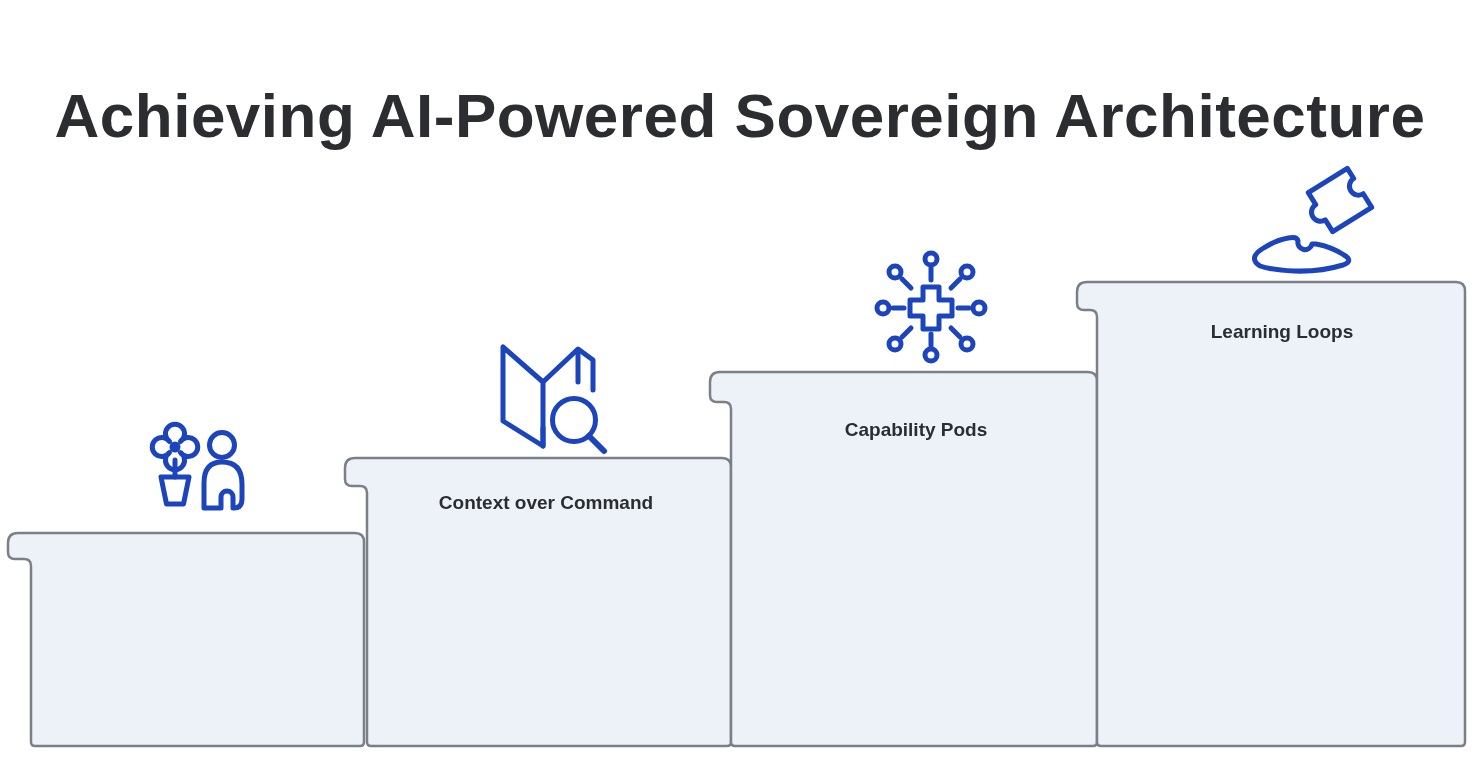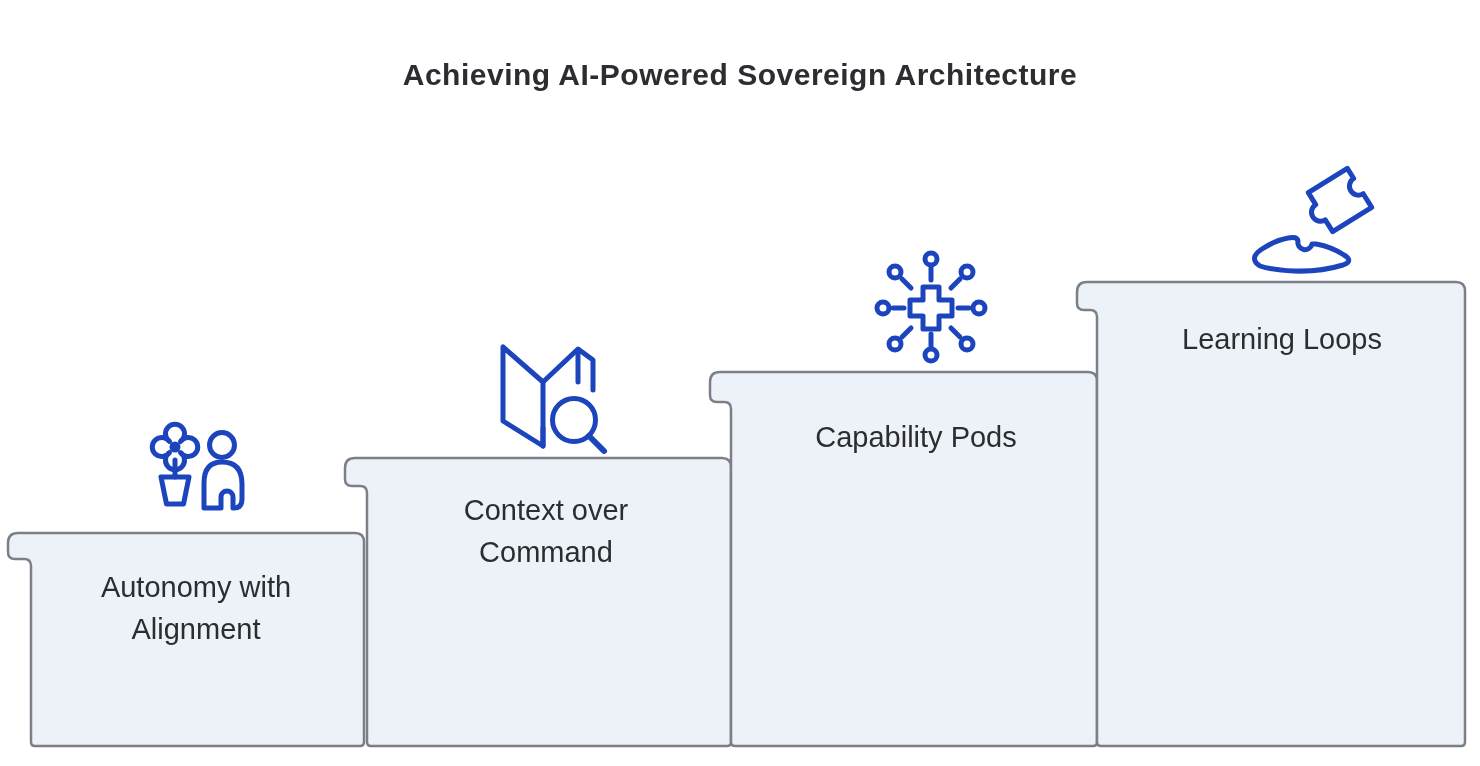--- a/index.html
+++ b/index.html
@@ -1,22 +1,22 @@
 <!DOCTYPE html>
 <html><head>
 <meta charset="utf-8">
 <style>
   html,body{margin:0;padding:0;background:#ffffff;}
   .stage{position:relative;width:1480px;height:766px;background:#ffffff;overflow:hidden;
          font-family:"Liberation Sans","DejaVu Sans",sans-serif;}
   .title{position:absolute;top:38px;left:0;width:1480px;text-align:center;
-         font-size:30px;font-weight:700;color:#2b2d30;letter-spacing:.5px;}
+         font-size:62px;font-weight:700;color:#2b2d30;letter-spacing:.5px;}
   .boxes{position:absolute;left:0;top:0;}
   .step-shape{fill:#edf2f8;stroke:#7c7f87;stroke-width:2.5px;}
-  .step-label{position:absolute;text-align:center;font-weight:400;font-size:29px;
+  .step-label{position:absolute;text-align:center;font-weight:700;font-size:19px;
               line-height:1.45;color:#2b2d30;}
   .lbl1{left:46px;top:566px;width:300px;}
   .lbl2{left:426px;top:489px;width:240px;text-align:center;}
   .lbl3{left:741px;top:416px;width:350px;}
   .lbl4{left:1107px;top:318px;width:350px;}
   .icon{position:absolute;}
   .ic{stroke:#1b44bd;stroke-width:5;fill:none;stroke-linecap:round;stroke-linejoin:round;}
   .ic-fill{fill:#1b44bd;stroke:none;}
 </style>
 </head>
@@ -71,18 +71,17 @@
       <circle class="ic" cx="31" cy="98" r="6"></circle>
   </svg>
 
   <svg class="icon" style="left:1248px;top:162px" width="130" height="112" viewBox="0 0 130 112">
     <g transform="rotate(-32 92 38)">
       <path class="ic" d="M 69 15 H 115 V 27 A 8 8 0 1 0 115 45 V 61 H 69 V 47 A 8 8 0 1 1 69 29 Z"></path>
     </g>
     <path class="ic" d="M 12 104 Q 0 96 14 87 Q 28 78 40 76 Q 49 74 50 79 A 7 7 0 0 0 64 82 L 68 82 Q 84 85 96 93 Q 106 99 95 103 Q 72 110 46 109 Q 24 108 12 104 Z"></path>
   </svg>
 
-  <div class="step-label lbl1">Autonomy with Alignment</div>
   <div class="step-label lbl2">Context over Command</div>
   <div class="step-label lbl3">Capability Pods</div>
   <div class="step-label lbl4">Learning Loops</div>
 
 </div>
 
 </body></html>

